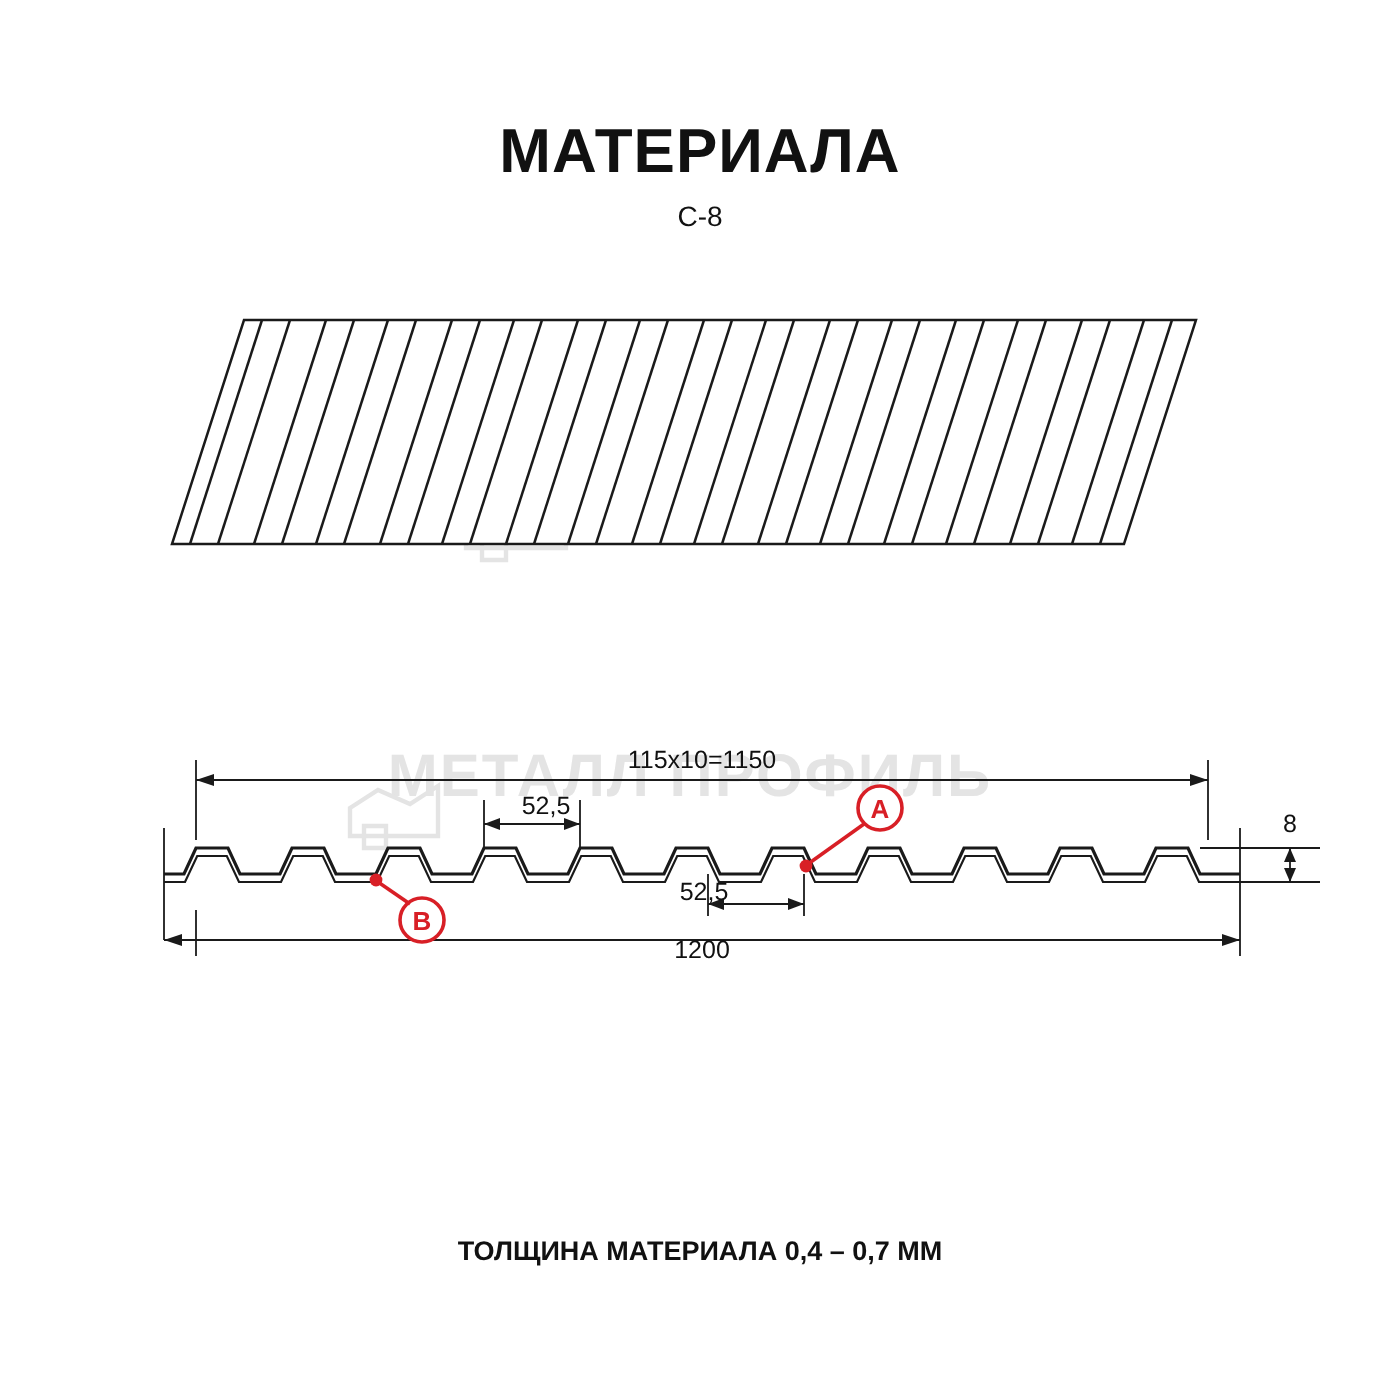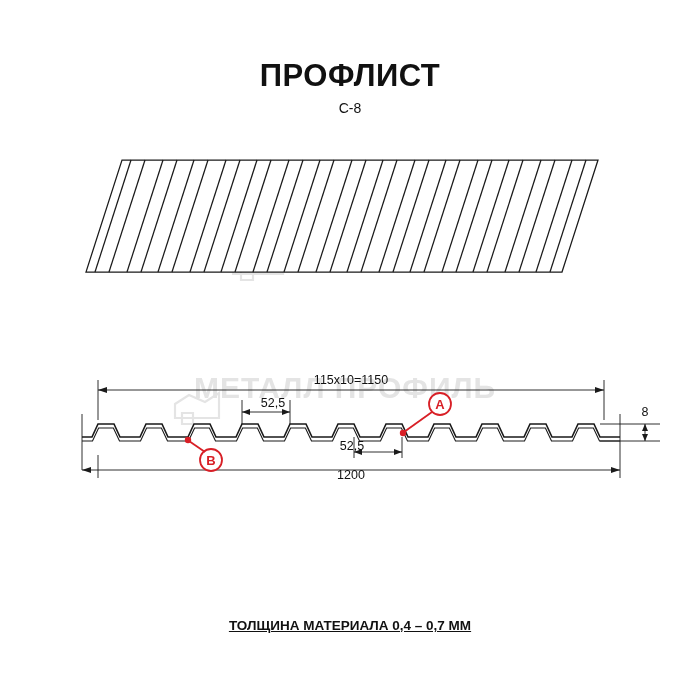--- a/index.html
+++ b/index.html
@@ -43,37 +43,36 @@
   }
   .footnote {
     position: absolute;
     top: 618px;
     left: 0;
     width: 700px;
     text-align: center;
     font-size: 13.5px;
     font-weight: bold;
     color: #111111;
-    text-decoration: underline;
   }
   .art {
     position: absolute;
     top: 0;
     left: 0;
   }
   svg text {
     font-family: "Liberation Sans", sans-serif;
   }
 </style>
 </head>
 <body>
 
 <div class="page">
 
-  <div class="title">ПРОФЛИСТ</div>
+  <div class="title">МАТЕРИАЛА</div>
   <div class="subtitle">С-8</div>
 
   <svg class="art" width="700" height="700" viewBox="0 0 700 700">
 
     <g opacity="1">
       <text x="380" y="268" font-size="30" font-weight="bold" fill="#e4e4e4" text-anchor="middle" letter-spacing="1">МЕТАЛЛ ПРОФИЛЬ</text>
       <g fill="none" stroke="#e4e4e4" stroke-width="2.2">
         <path d="M233 258 l16 -10 l18 8 l16 -10 l0 28 l-50 0 z"></path>
         <path d="M241 280 l12 0 l0 -12 l-12 0 z"></path>
       </g>

